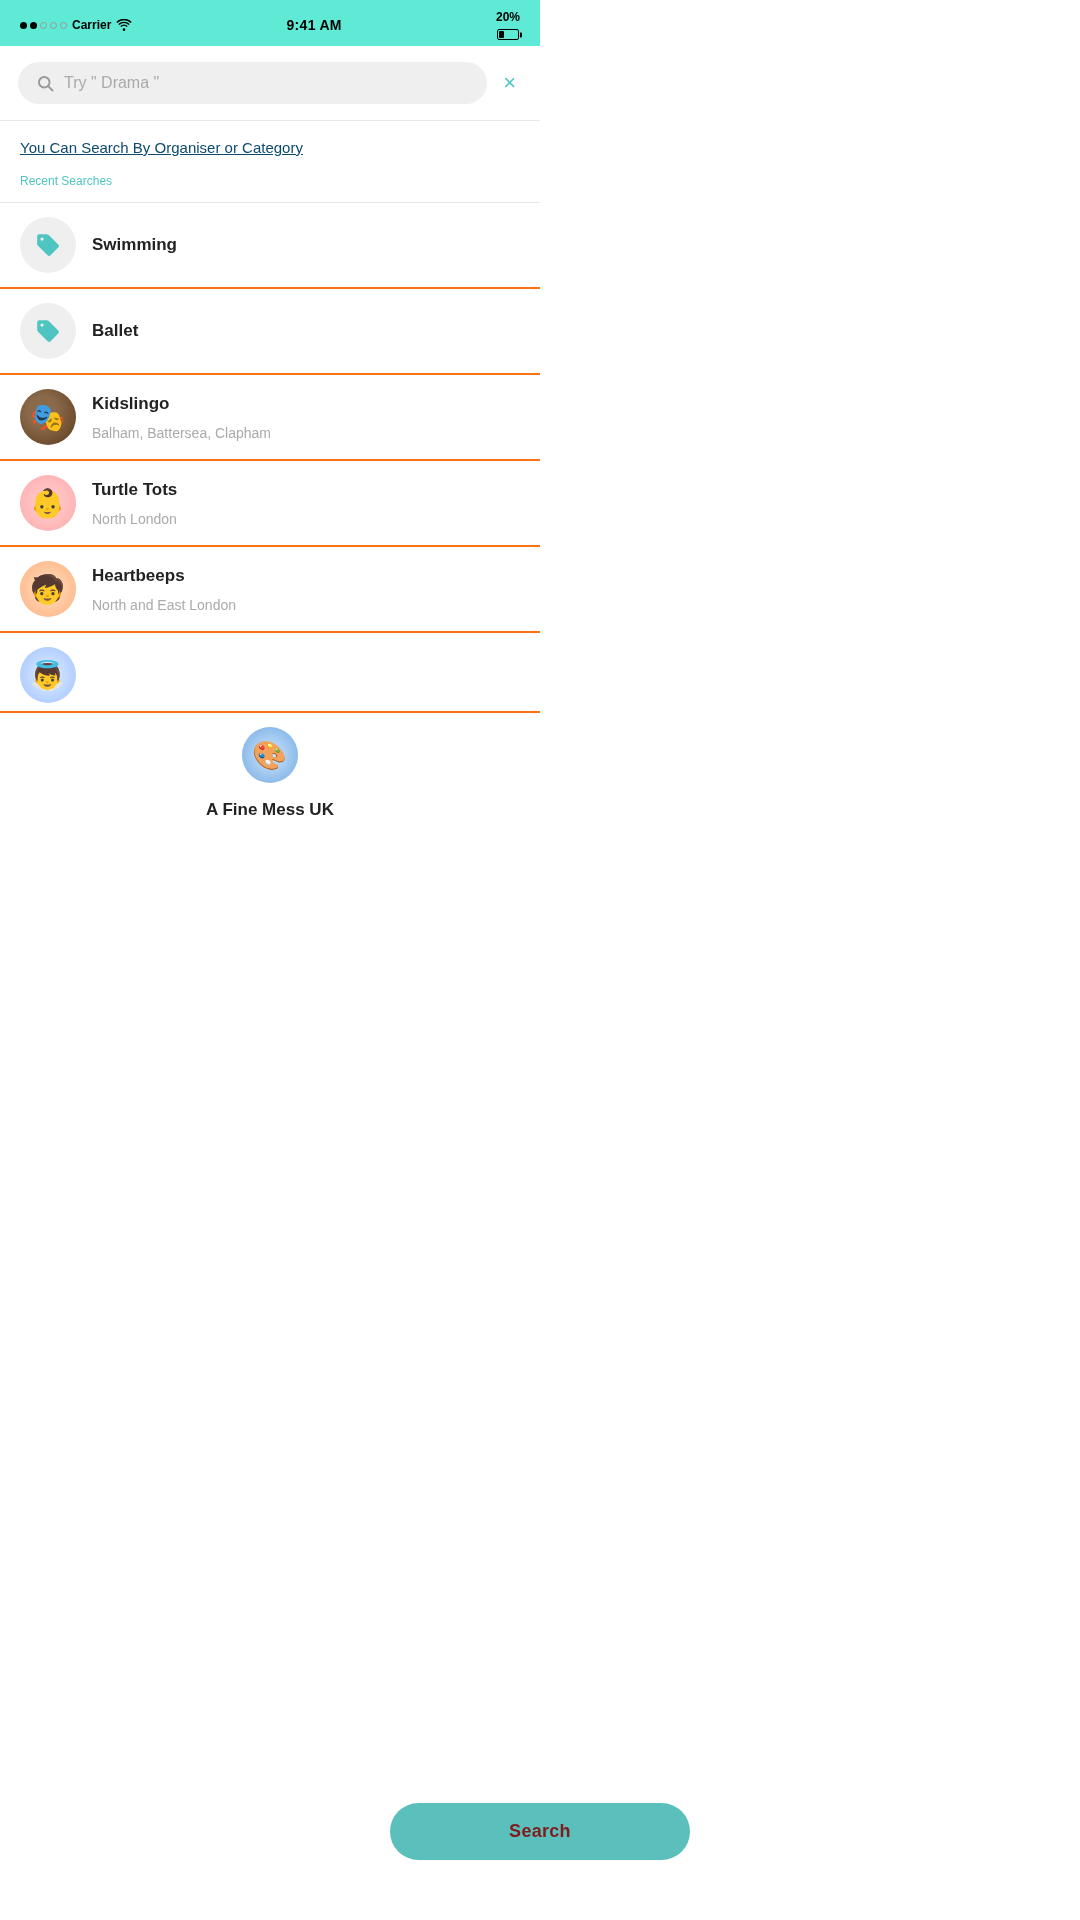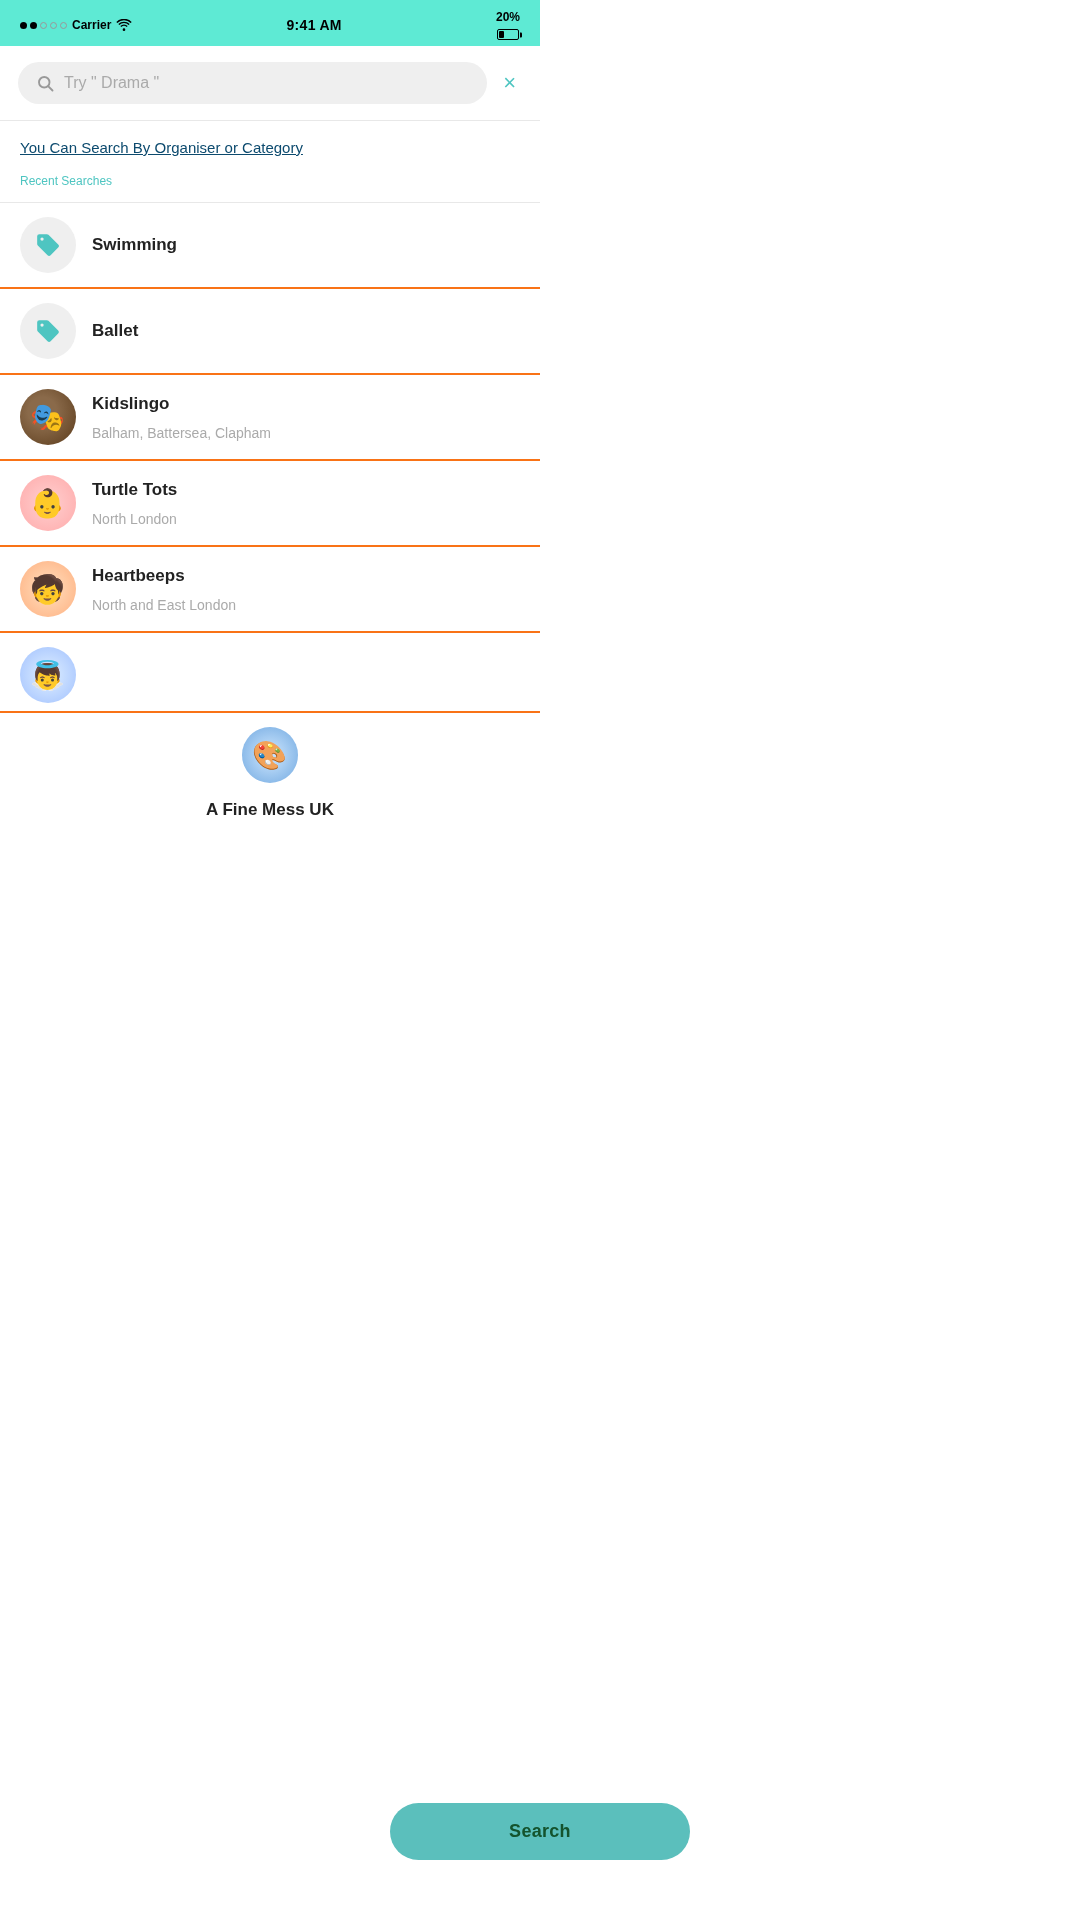--- a/index.html
+++ b/index.html
@@ -212,21 +212,21 @@
       position: fixed;
       bottom: 60px;
       left: 50%;
       transform: translateX(-50%);
       width: 300px;
       z-index: 100;
     }
     .search-button {
       width: 100%;
       background: #5bbfbc;
-      color: #14532d;
+      color: #7f1d1d;
       border: none;
       border-radius: 30px;
       padding: 18px 0;
       font-size: 18px;
       font-weight: 600;
       cursor: pointer;
       letter-spacing: 0.3px;
     }
 
     

